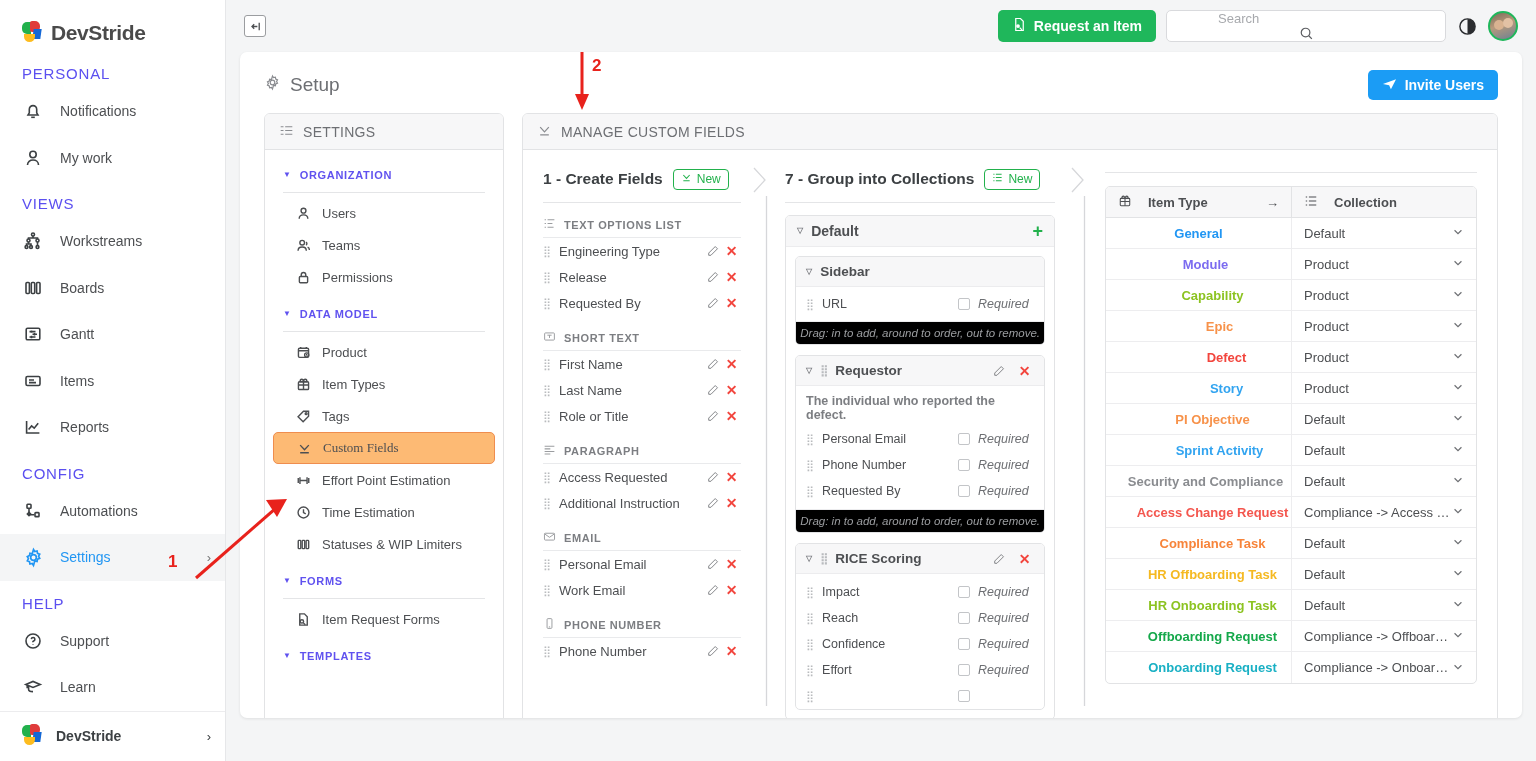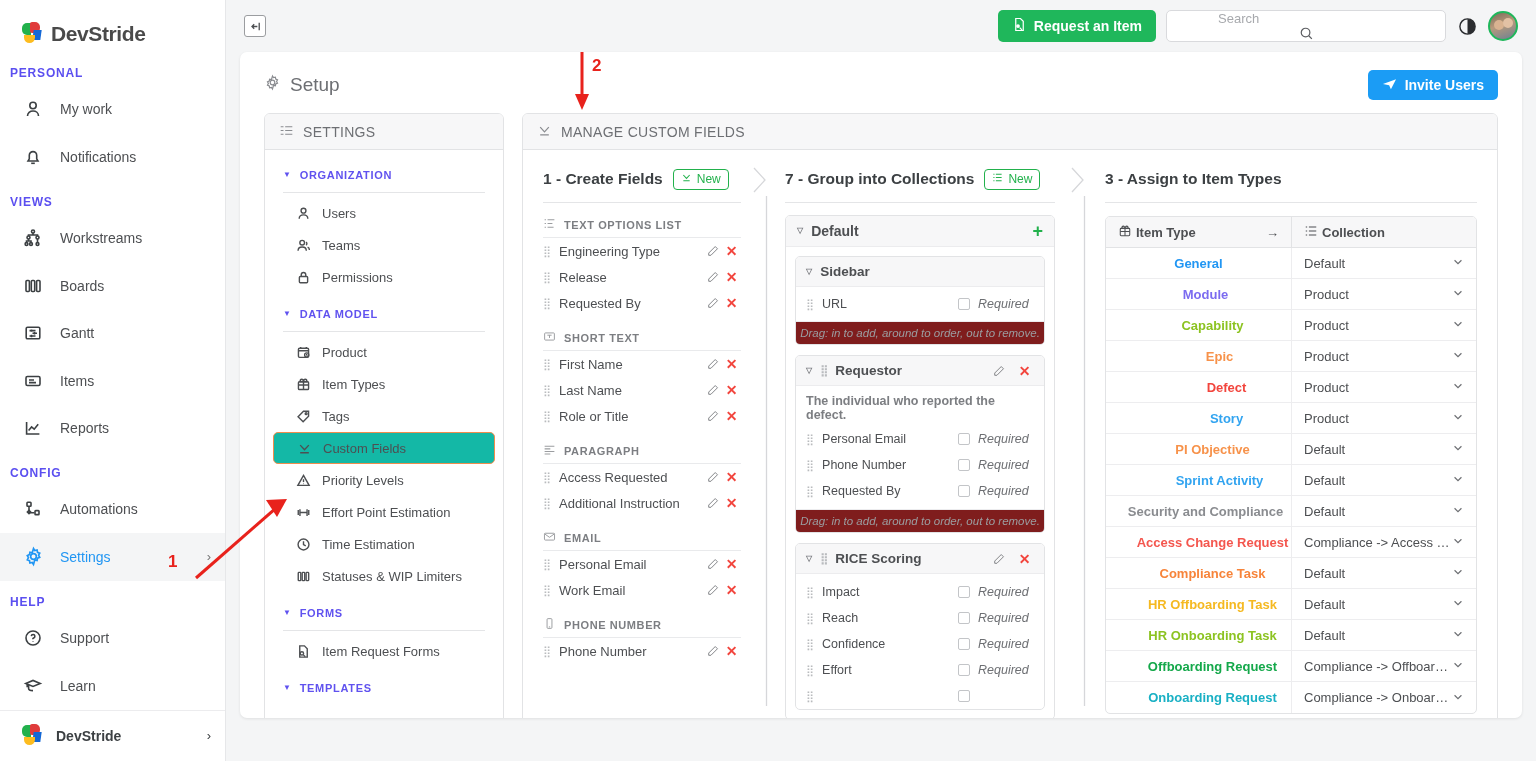--- a/index.html
+++ b/index.html
@@ -15,21 +15,21 @@
 
   
   .sidebar {
     width:226px; height:761px; background:#ffffff;
     border-right:1px solid #e6e7e9;
     flex:0 0 226px; position:relative;
     display:flex; flex-direction:column;
   }
   .brand { display:flex; align-items:center; gap:7px; padding:16px 0 0 22px; height:52px; }
   .brand-name { font-size:21px; font-weight:bold; color:#4a4a4a; letter-spacing:-0.4px; }
-  .nav-section { font-size:12px; font-weight:bold; letter-spacing:0.8px; color:#5b4ff0; padding:14px 0 6px 10px; }
+  .nav-section { font-size:15px; font-weight:normal; letter-spacing:0.8px; color:#5b4ff0; padding:14px 0 6px 22px; }
   .nav-item {
     display:flex; align-items:center; gap:16px;
     padding:0 14px 0 22px; height:48px; color:#4d4f52; font-size:14px;
     cursor:pointer; position:relative;
   }
   .nav-item .nlabel { flex:1; }
   .nav-item.active { background:#f4f5f6; color:#2196f3; }
   .nav-item.active .icn svg { stroke:#2196f3; }
   .nav-item .chev { color:#777; font-size:13px; }
   .icn { width:22px; height:22px; display:flex; align-items:center; justify-content:center; flex:0 0 22px;}
@@ -112,21 +112,21 @@
     font-size:11px; font-weight:bold; letter-spacing:0.7px; color:#6052ef; cursor:pointer;
   }
   .tri { font-size:8px; line-height:1; color:#6052ef; }
   .grp-rule { height:1px; background:#e4e5e7; margin:6px 18px 4px 18px; }
   .s-item {
     display:flex; align-items:center; gap:11px; height:32px; padding:0 12px 0 22px;
     font-size:13px; color:#4d4f52; cursor:pointer; border-radius:5px; margin:0 8px;
   }
   .s-item .sicn { width:16px; height:16px; display:flex; align-items:center; justify-content:center; flex:0 0 16px;}
   .s-item .sicn svg { stroke:#4d4f52; fill:none; stroke-width:1.5; }
-  .s-item.highlight { background:#14b8a6; border:1px solid #ef8d4e; margin:0 8px; height:32px; }
+  .s-item.highlight { background:#fdba74; border:1px solid #ef8d4e; margin:0 8px; height:32px;font-family:Liberation Serif, serif; }
 
   
   .manage-body { display:flex; flex:1; min-height:0; }
   .col { padding:14px 0 0 0; display:flex; flex-direction:column; min-width:0; position:relative;}
   .col.c1 { width:228px; flex:0 0 228px; padding-left:20px; padding-right:10px;}
   .col.c2 { width:300px; flex:0 0 300px; padding-left:16px; padding-right:14px;}
   .col.c3 { flex:1; padding-left:18px; padding-right:20px;}
   .col-title-row { display:flex; align-items:center; gap:10px; height:30px; }
   .col-title { font-size:15.5px; font-weight:bold; color:#3c4043; }
   .btn-new {
@@ -172,29 +172,29 @@
     background:#f7f7f8; height:30px; display:flex; align-items:center; gap:8px; padding:0 10px;
     font-size:13.5px; font-weight:bold; color:#4d4f52; border-bottom:1px solid #ececee;
   }
   .group-desc { font-size:12.5px; color:#7c7e82; padding:8px 10px 4px 10px;font-weight:bold; }
   .g-row { display:flex; align-items:center; height:26px; padding:0 10px; font-size:12.5px; color:#4d4f52; }
   .g-row .gname { flex:1; }
   .chk { width:12px; height:12px; border:1px solid #c3c5c8; border-radius:2px; background:#fff; margin-right:8px; cursor:pointer; }
   .req { font-style:italic; color:#6d6f73; font-size:12.5px; width:56px; }
   .drag-hint {
     border-top:1px solid #ececee; font-style:italic; font-size:11.5px; color:#9b9da0;
-    text-align:center; padding:5px 4px; background:#7f1d1d;
+    text-align:right; padding:5px 4px; background:#000000;
   }
   .ghead-acts { margin-left:auto; display:flex; align-items:center; gap:7px; }
 
   
   .tbl { border:1px solid #e2e3e5; border-radius:5px; overflow:hidden; margin-top:13px; }
   .tbl-head { display:flex; background:#f7f7f8; height:31px; border-bottom:1px solid #e2e3e5; }
   .th {
-    display:flex; align-items:center; gap:4px; font-size:13px; font-weight:bold; color:#4d4f52; padding:0 12px;
+    display:flex; align-items:center; gap:16px; font-size:13px; font-weight:bold; color:#4d4f52; padding:0 12px;
   }
   .th.one { width:50%; position:relative;}
   .th.one .arr { margin-left:auto; color:#4d4f52; }
   .th.two { width:50%; border-left:1px solid #e2e3e5; }
   .trow { display:flex; height:31px; border-bottom:1px solid #ededef; }
   .trow:last-child{ border-bottom:none; }
   .td1 { width:50%; display:flex; align-items:center; justify-content:center; font-size:13px; font-weight:bold; }
   .td2 {
     width:50%; border-left:1px solid #ededef; display:flex; align-items:center; padding:0 12px;
     font-size:13px; color:#4d4f52; cursor:pointer;
@@ -219,34 +219,34 @@
           <i class="lg-b"></i>
           <i class="lg-y"></i>
       </span>
       <span class="brand-name">DevStride</span>
     </div>
 
     <div class="nav-section">PERSONAL</div>
     <div class="nav-item">
       <span class="icn">
           <svg width="20" height="20" viewBox="0 0 20 20">
-            <circle cx="10" cy="6.5" r="3.2"></circle>
-            <path d="M4.5 17c0-3.2 2.5-5 5.5-5s5.5 1.8 5.5 5"></path>
-          </svg>
-        </span>
-      <span class="nlabel">My work</span>
+            <path d="M5 14h10l-1.3-2.2V8.3a3.7 3.7 0 0 0-7.4 0v3.5z"></path>
+            <path d="M8.2 16.3h3.6"></path>
+          </svg>
+        </span>
+      <span class="nlabel">Notifications</span>
     </div>
     <div class="nav-item">
       <span class="icn">
           <svg width="20" height="20" viewBox="0 0 20 20">
-            <path d="M5 14h10l-1.3-2.2V8.3a3.7 3.7 0 0 0-7.4 0v3.5z"></path>
-            <path d="M8.2 16.3h3.6"></path>
-          </svg>
-        </span>
-      <span class="nlabel">Notifications</span>
+            <circle cx="10" cy="6.5" r="3.2"></circle>
+            <path d="M4.5 17c0-3.2 2.5-5 5.5-5s5.5 1.8 5.5 5"></path>
+          </svg>
+        </span>
+      <span class="nlabel">My work</span>
     </div>
 
     <div class="nav-section">VIEWS</div>
     <div class="nav-item">
       <span class="icn">
           <svg width="20" height="20" viewBox="0 0 20 20">
             <circle cx="10" cy="3.5" r="1.5"></circle>
             <circle cx="5.5" cy="9.5" r="1.5"></circle>
             <circle cx="14.5" cy="9.5" r="1.5"></circle>
             <circle cx="3.5" cy="16" r="1.4"></circle>
@@ -508,30 +508,20 @@
               <span class="sicn">
                   <svg width="15" height="15" viewBox="0 0 16 16">
                     <path d="M3.4 4.4l4.6 5 4.6-5M3.4 12.6h9.2"></path>
                   </svg>
                 </span>
               <span>Custom Fields</span>
             </div>
             <div class="s-item">
               <span class="sicn">
                   <svg width="15" height="15" viewBox="0 0 16 16">
-                    <path d="M8 2.6L14 13.2H2z"></path>
-                    <path d="M8 6.6v3.1"></path>
-                    <circle cx="8" cy="11.4" r=".5" fill="#4d4f52" stroke="none"></circle>
-                  </svg>
-                </span>
-              <span>Priority Levels</span>
-            </div>
-            <div class="s-item">
-              <span class="sicn">
-                  <svg width="15" height="15" viewBox="0 0 16 16">
                     <path d="M2.4 5.4v5.2M4.2 4.4v7.2M11.8 4.4v7.2M13.6 5.4v5.2M4.2 8h7.6"></path>
                   </svg>
                 </span>
               <span>Effort Point Estimation</span>
             </div>
             <div class="s-item">
               <span class="sicn">
                   <svg width="15" height="15" viewBox="0 0 16 16">
                     <circle cx="8" cy="8" r="5.8"></circle>
                     <path d="M8 4.6V8l2.4 1.5"></path>
@@ -884,23 +874,20 @@
             </div>
 
             <div class="sep">
               <svg width="16" height="540" viewBox="0 0 16 540" preserveAspectRatio="none">
                   <path d="M2 2 L13 14 L2 26"></path>
                   <path d="M14.5 30 V540"></path>
                 </svg>
             </div>
 
             <div class="col c3">
-              <div class="col-title-row">
-                <span class="col-title">3 - Assign to Item Types</span>
-              </div>
               <div class="col-rule"></div>
 
               <div class="tbl">
                 <div class="tbl-head">
                   <div class="th one">
                     <span><svg width="14" height="14" viewBox="0 0 16 16">
                           <rect x="2.6" y="5" width="10.8" height="8.4" rx="1" fill="none" stroke="#4d4f52" stroke-width="1.2"></rect>
                           <path d="M2.6 8.6h10.8M8 5v8.4" stroke="#4d4f52" stroke-width="1.2" fill="none"></path>
                           <path d="M8 5c0-1.6-.9-2.6-2-2.6S4.4 3.4 4.4 5zM8 5c0-1.6.9-2.6 2-2.6S11.6 3.4 11.6 5z" fill="none" stroke="#4d4f52" stroke-width="1.2"></path>
                         </svg></span>

